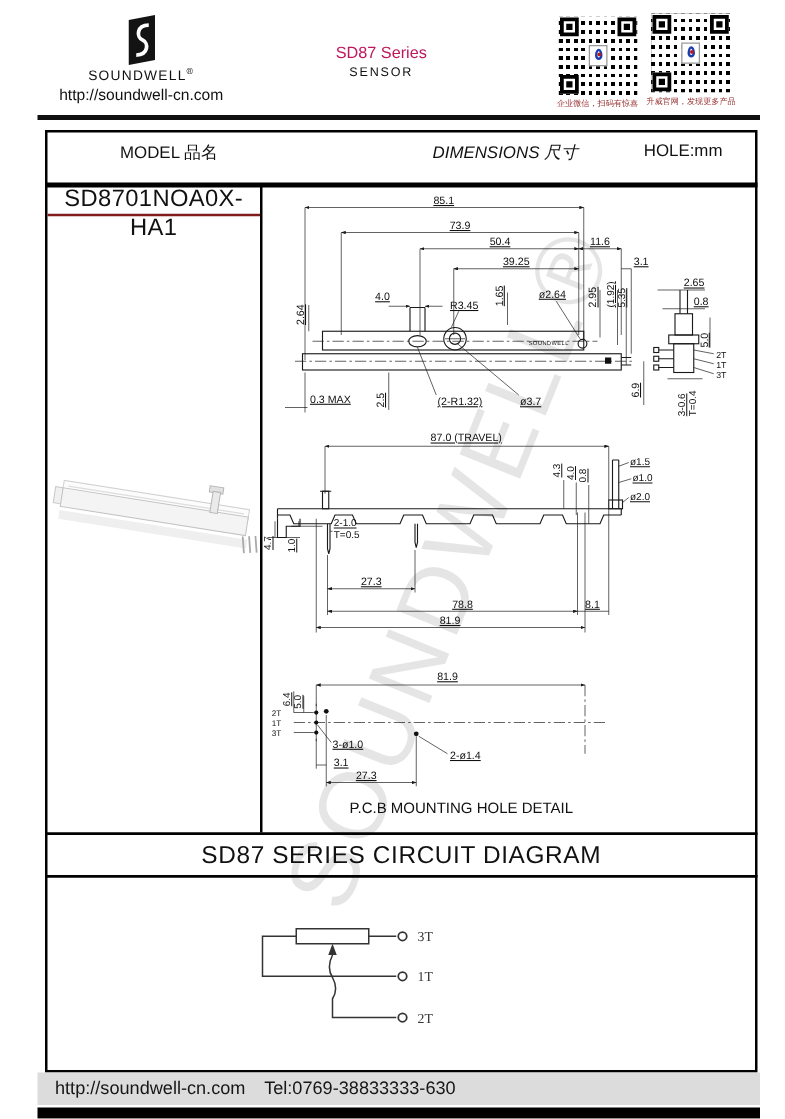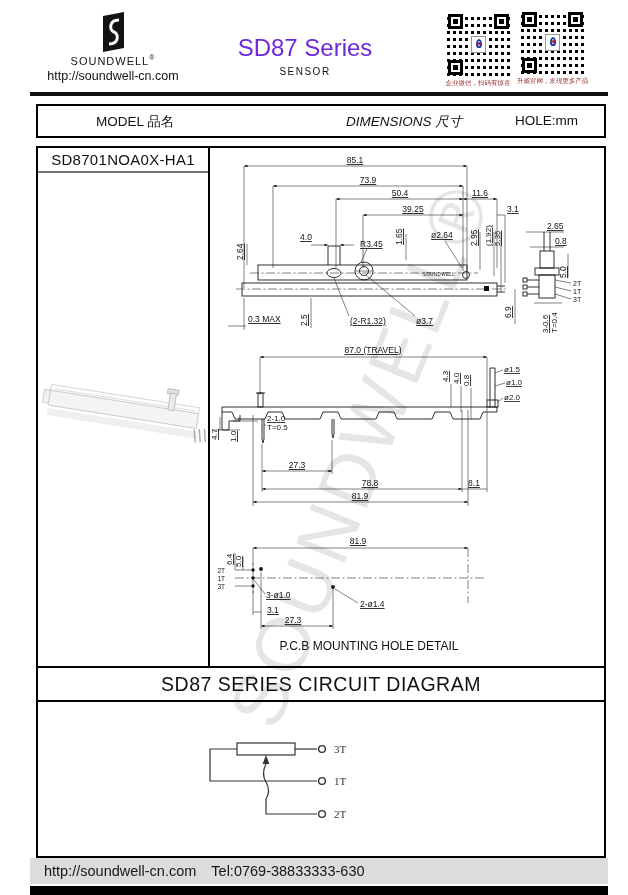--- a/index.html
+++ b/index.html
@@ -7,21 +7,21 @@
   .page { position:relative; width:628px; height:895px; background:#fff;
           font-family:"Liberation Sans",sans-serif; color:#111; overflow:hidden; }
 
   
   .logo-block { position:absolute; left:38px; top:12px; width:150px; text-align:center; }
   .logo-svg { display:block; margin:0 auto 2px; }
   .brand-row { font-size:11px; letter-spacing:1px; color:#111; }
   .reg { font-size:7px; vertical-align:super; }
   .site { font-size:12.5px; margin-top:2px; }
   .title-block { position:absolute; left:200px; top:34px; width:210px; text-align:center; }
-  .series-title { font-size:24px; color:#6d28d9; }
+  .series-title { font-size:13px; color:#be185d; }
   .series-sub { font-size:10px; letter-spacing:1.5px; margin-top:4px; }
 
   .qr-block { position:absolute; width:70px; text-align:center; }
   .qr-a { left:443px; top:13px; } .qr-b { left:517px; top:11px; }
   .qr { position:relative; width:63px; height:63px; margin:0 auto;
         background-image:repeating-linear-gradient(0deg,#000 0 3px,#fff 3px 7px),
                          repeating-linear-gradient(90deg,#000 0 3px,#fff 3px 6px);
         background-blend-mode:lighten; }
   .qr .f { position:absolute; width:15px; height:15px; border:3px solid #000; background:#fff; }
   .qr .f::after { content:""; position:absolute; inset:2px; background:#000; }
@@ -29,32 +29,32 @@
   .qr-logo { position:absolute; left:24px; top:23px; width:15px; height:17px; background:#fff;
              border:1px solid #999; }
   .qr-logo i { position:absolute; left:4px; top:2px; width:6px; height:9px;
                border:2px solid #1a3fae; border-radius:50% 50% 50% 50%/60% 60% 40% 40%; }
   .qr-logo b { position:absolute; left:6px; top:5px; width:3px; height:3px; background:#c01818; border-radius:50%; }
   .qr-caption { margin-top:3px; font-size:6.5px; color:#993333; white-space:nowrap; }
 
   .rule-top { position:absolute; left:30px; top:92px; width:578px; height:4px; background:#101010; }
 
   
-  .spec-header { position:absolute; left:36px; top:104px; width:570px; height:34px;
+  .spec-header { position:absolute; left:36px; top:104px; width:570px; height:46px;
                  border:2px solid #000; }
   .spec-header span { position:absolute; top:7px; font-size:13.5px; }
   .sh-model { left:58px; } .sh-dim { left:308px;font-style:italic; } .sh-unit { right:26px; }
 
   
   .main-box { position:absolute; left:36px; top:146px; width:570px; height:522px;
               border:2px solid #000; }
   .divider-v { position:absolute; left:170px; top:0; width:2px; height:100%; background:#000; }
   .model-cell { position:absolute; left:0; top:0; width:170px; height:25px;
-                border-bottom:2px solid #737373; text-align:center; line-height:23px;
-                font-size:15px; letter-spacing:0.3px; }
+                border-bottom:2px solid #7f1d1d; text-align:center; line-height:23px;
+                font-size:19px; letter-spacing:0.3px; }
   .dwg { position:absolute; }
 
   
   .watermark { position:absolute; left:40px; top:400px; width:640px; height:110px;
                transform:rotate(-68deg); text-align:center; line-height:110px;
                font-size:76px; letter-spacing:4px; color:rgba(0,0,0,0.10);
                font-family:"Liberation Sans",sans-serif; white-space:nowrap;
                pointer-events:none; z-index:5; }
 
   

